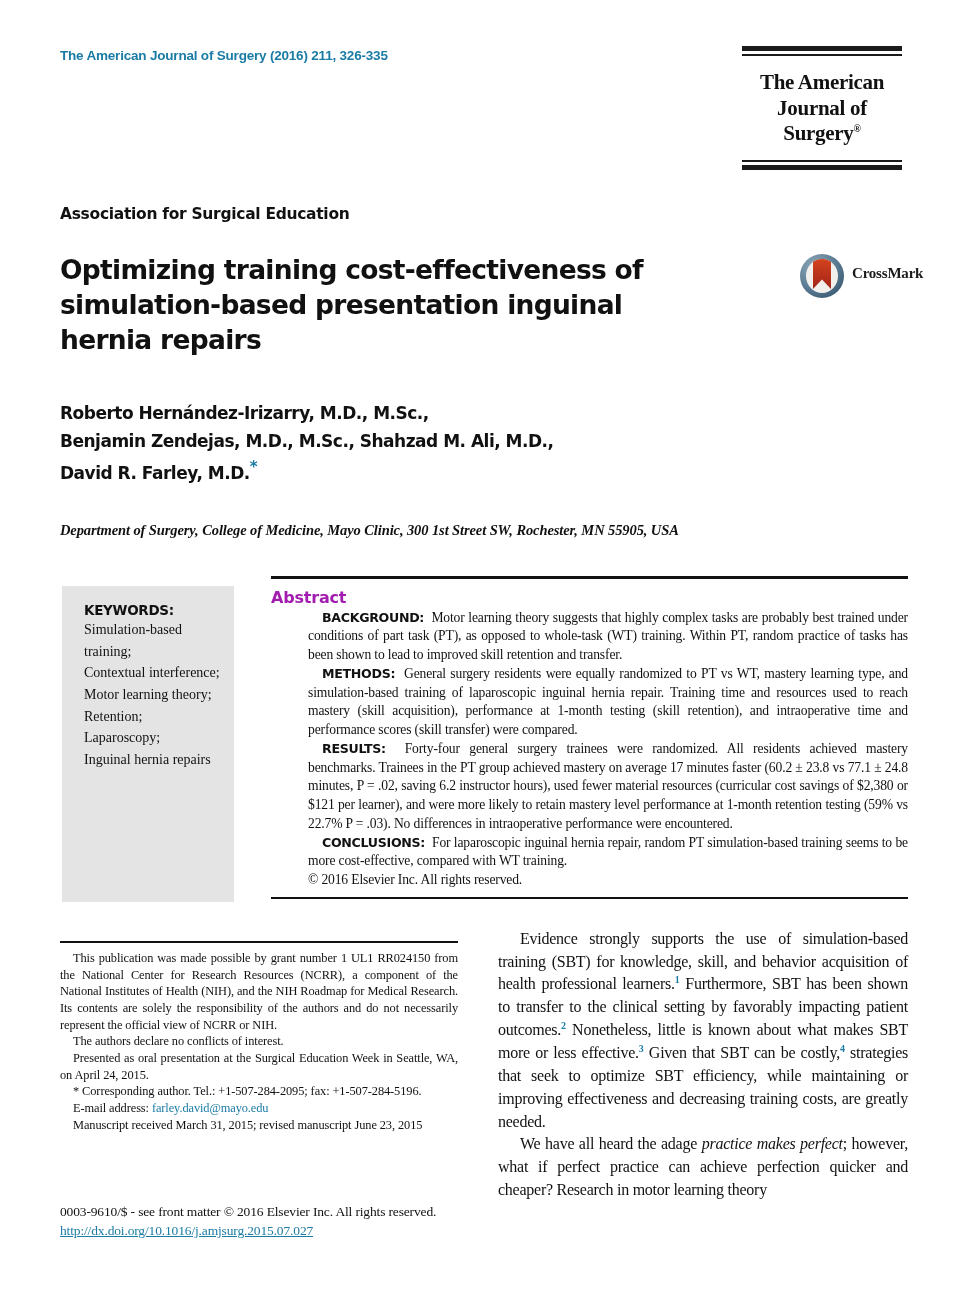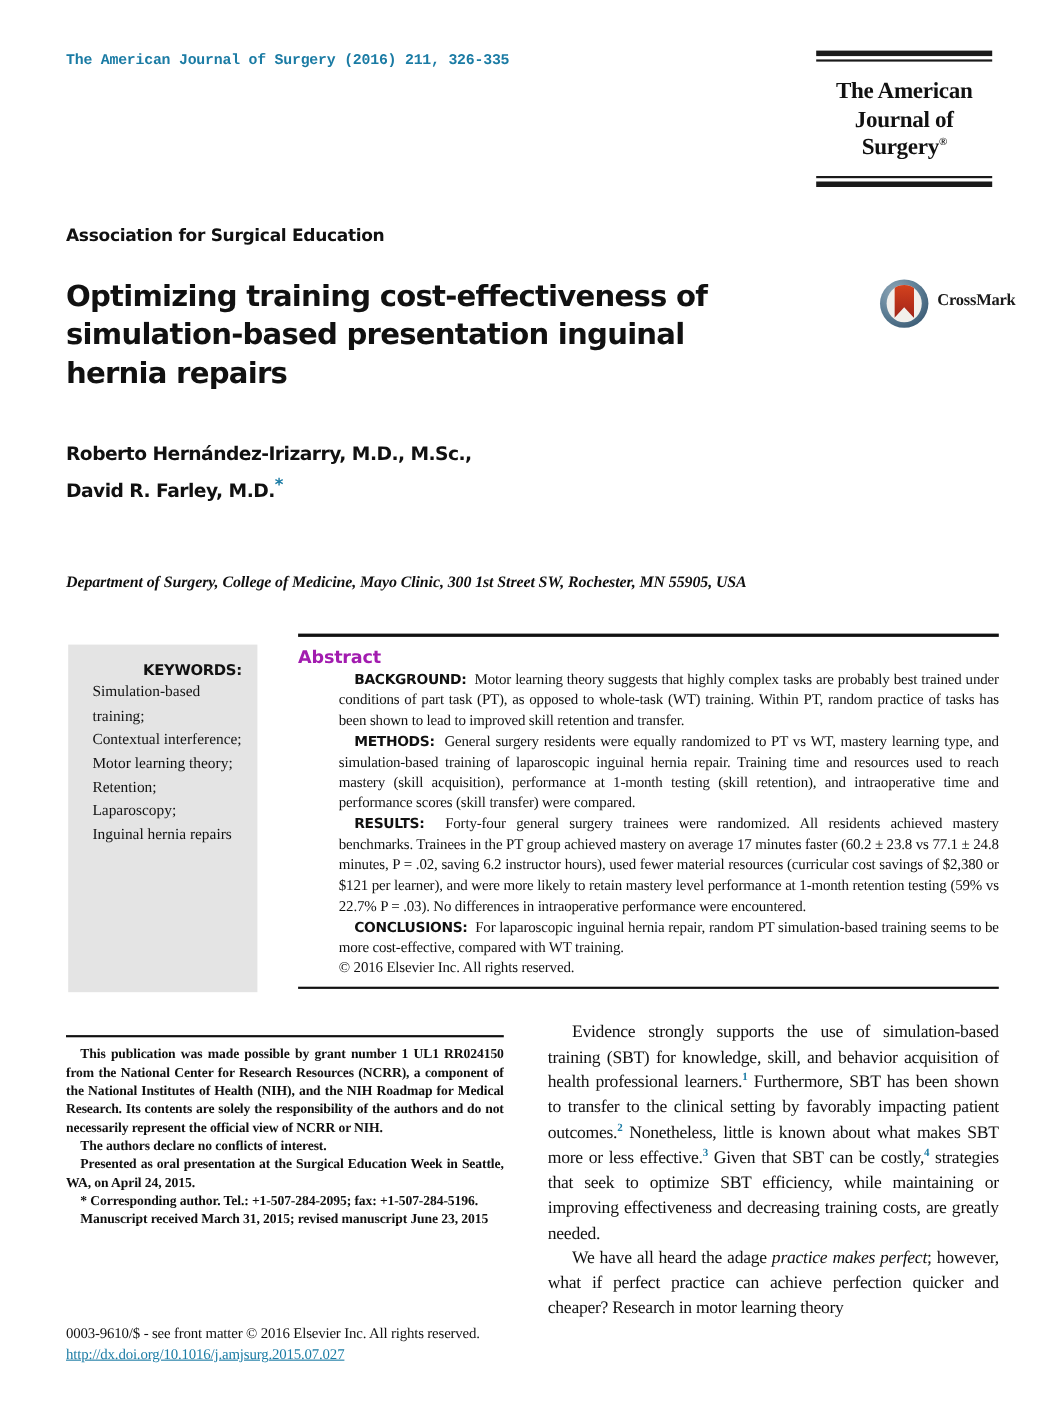--- a/index.html
+++ b/index.html
@@ -21,21 +21,21 @@
     width: 960px;
     height: 1290px;
   }
 
   
   .journal-header {
     position: absolute;
     left: 60px;
     top: 48px;
     width: 520px;
-    font-family: Liberation Mono, monospace;
+    font-family: Liberation Sans, sans-serif;
     font-weight: bold;
     font-size: 13.5px;
     letter-spacing: -0.2px;
     color: #1a7ba4;
   }
   .logo-block {
     position: absolute;
     right: 58px;
     top: 46px;
     width: 160px;
@@ -182,21 +182,20 @@
   .kw-inner {
     padding: 16px 10px 0 22px;
   }
   .kw-head {
     font-family: "DejaVu Sans", sans-serif;
     font-weight: bold;
     font-size: 13.5px;
     letter-spacing: -0.3px;
     color: #111;
     margin-bottom: 1px;
-    margin-left: 46px;
   }
   .kw-list {
     font-family: "Liberation Serif", serif;
     font-size: 14px;
     line-height: 1.55;
     color: #111;
   }
 
   .abstract-col {
     position: absolute;
@@ -260,21 +259,20 @@
     position: absolute;
     left: 60px;
     top: 950px;
     width: 398px;
     font-family: "Liberation Serif", serif;
     font-size: 12.4px;
     line-height: 1.345;
     text-align: justify;
     color: #111;
     letter-spacing: -0.1px;
-    font-weight: bold;
   }
   .footnotes p {
     margin: 0;
     text-indent: 13px;
   }
   .footnotes a, .link {
     color: #1a7ba4;
     text-decoration: none;
   }
 
@@ -347,20 +345,21 @@
     <div class="crossmark-badge">
       <div class="crossmark-inner">
         <div class="crossmark-flag"></div>
       </div>
     </div>
     <div class="crossmark-label">CrossMark</div>
   </div>
 
   <div class="authors">
     <div>Roberto Hernández-Irizarry, M.D., M.Sc.,</div>
+    <div>Benjamin Zendejas, M.D., M.Sc., Shahzad M. Ali, M.D.,</div>
     <div><span>David R. Farley, M.D.</span><span class="star">*</span></div>
   </div>
 
   <div class="affiliation">Department of Surgery, College of Medicine, Mayo Clinic, 300 1st Street SW, Rochester, MN 55905, USA</div>
 
   <div class="kw-box">
     <div class="kw-inner">
       <div class="kw-head">KEYWORDS:</div>
       <div class="kw-list">
         <div>Simulation-based training;</div>
@@ -385,20 +384,21 @@
     </div>
     <div class="rule-bottom"></div>
   </div>
 
   <div class="footnote-rule"></div>
   <div class="footnotes">
     <p>This publication was made possible by grant number 1 UL1 RR024150 from the National Center for Research Resources (NCRR), a component of the National Institutes of Health (NIH), and the NIH Roadmap for Medical Research. Its contents are solely the responsibility of the authors and do not necessarily represent the official view of NCRR or NIH.</p>
     <p>The authors declare no conflicts of interest.</p>
     <p>Presented as oral presentation at the Surgical Education Week in Seattle, WA, on April 24, 2015.</p>
     <p>* Corresponding author. Tel.: +1-507-284-2095; fax: +1-507-284-5196.</p>
+    <p><span>E-mail address:</span> <a class="link" href="#">farley.david@mayo.edu</a></p>
     <p>Manuscript received March 31, 2015; revised manuscript June 23, 2015</p>
   </div>
 
   <div class="body-col">
     <p><span>Evidence strongly supports the use of simulation-based training (SBT) for knowledge, skill, and behavior acquisition of health professional learners.</span><sup>1</sup><span> Furthermore, SBT has been shown to transfer to the clinical setting by favorably impacting patient outcomes.</span><sup>2</sup><span> Nonetheless, little is known about what makes SBT more or less effective.</span><sup>3</sup><span> Given that SBT can be costly,</span><sup>4</sup><span> strategies that seek to optimize SBT efficiency, while maintaining or improving effectiveness and decreasing training costs, are greatly needed.</span></p>
     <p><span>We have all heard the adage </span><i>practice makes perfect</i><span>; however, what if perfect practice can achieve perfection quicker and cheaper? Research in motor learning theory</span></p>
   </div>
 
   <div class="page-footer">
     <div>0003-9610/$ - see front matter © 2016 Elsevier Inc. All rights reserved.</div>

